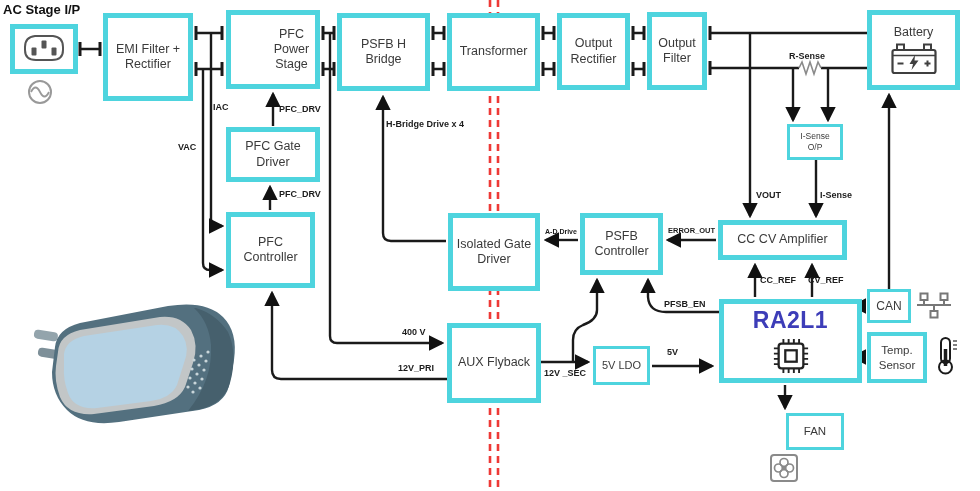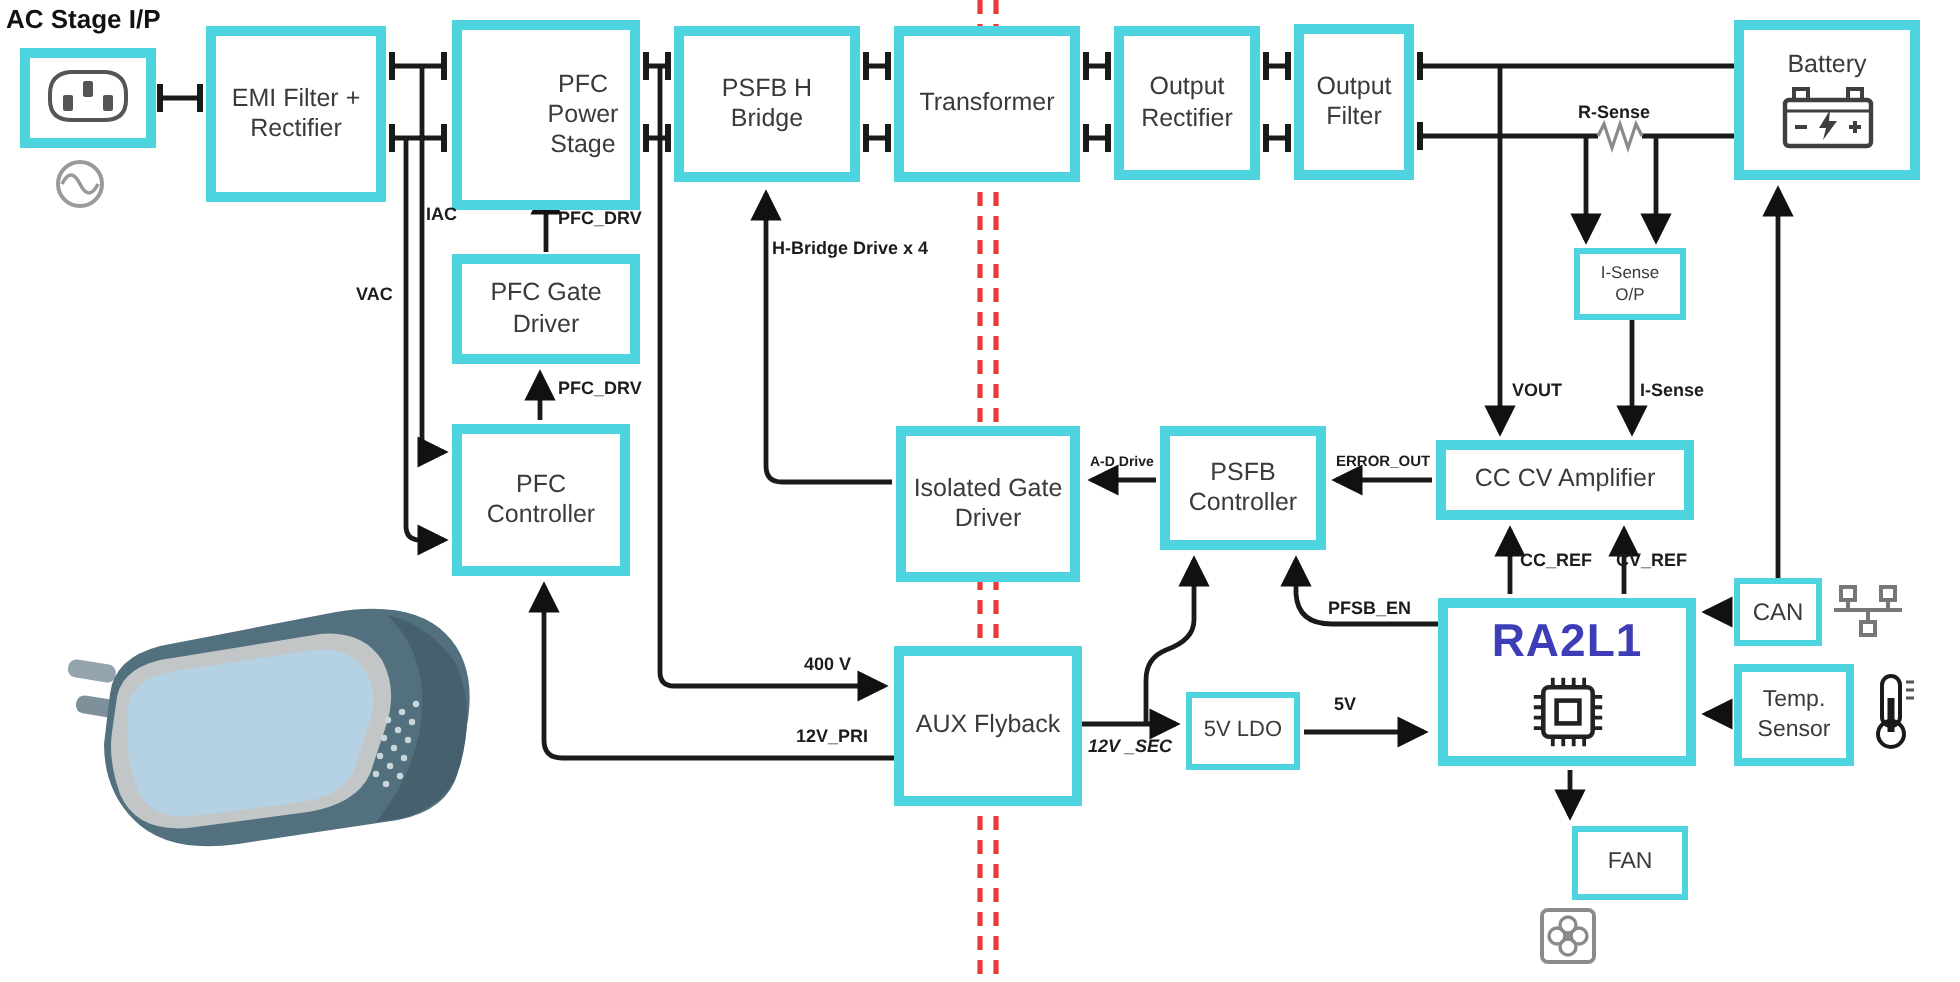--- a/index.html
+++ b/index.html
@@ -151,21 +151,21 @@
       <rect x="10.5" y="13.5" width="5" height="8" rx="1" fill="#555"></rect>
       <rect x="30.5" y="13.5" width="5" height="8" rx="1" fill="#555"></rect>
     </svg>
   </div>
 
   <div class="box" style="left:103px;top:13px;width:90px;height:88px;">
     <span class="lbl">EMI Filter +
 Rectifier</span>
     </div>
 
-  <div class="box" style="left:226px;top:10px;width:94px;height:95px;padding-left:37px;">
+  <div class="box" style="left:226px;top:10px;width:94px;height:79px;padding-left:37px;">
     <span class="lbl">PFC Power
 Stage</span>
     </div>
 
   <div class="box" style="left:447px;top:13px;width:93px;height:78px;">
     <span class="lbl">Transformer</span>
     </div>
 
   <div class="box" style="left:337px;top:13px;width:93px;height:78px;">
     <span class="lbl">PSFB H
@@ -217,21 +217,21 @@
 
   <div class="box" style="left:718px;top:220px;width:129px;height:40px;">
     <span class="lbl">CC CV Amplifier</span>
     </div>
 
   <div class="box thin isop" style="left:787px;top:124px;width:56px;height:36px;">
     <span class="lbl">I-Sense
 O/P</span>
     </div>
 
-  <div class="box col" style="left:719px;top:299px;width:129px;height:84px;text-align:right;">
+  <div class="box col" style="left:719px;top:299px;width:143px;height:84px;text-align:right;">
     <span class="mcu-name">RA2L1</span>
     <svg width="38" height="38" viewBox="0 0 40 40">
       <g stroke="#222" stroke-width="2">
         <path d="M12,2 V7 M17.5,2 V7 M23,2 V7 M28.5,2 V7"></path>
         <path d="M12,33 V38 M17.5,33 V38 M23,33 V38 M28.5,33 V38"></path>
         <path d="M2,12 H7 M2,17.5 H7 M2,23 H7 M2,28.5 H7"></path>
         <path d="M33,12 H38 M33,17.5 H38 M33,23 H38 M33,28.5 H38"></path>
       </g>
       <rect x="7" y="7" width="26" height="26" rx="3" fill="#fff" stroke="#222" stroke-width="2.4"></rect>
       <rect x="14" y="14" width="12" height="12" fill="#fff" stroke="#222" stroke-width="2.4"></rect>
@@ -259,21 +259,21 @@
     <span class="lbl">FAN</span>
     </div>
 
   <span class="sig" style="left:213px;top:102px;">IAC</span>
   <span class="sig" style="left:178px;top:142px;">VAC</span>
   <span class="sig" style="left:279px;top:104px;">PFC_DRV</span>
   <span class="sig" style="left:279px;top:189px;">PFC_DRV</span>
   <span class="sig" style="left:386px;top:119px;">H-Bridge Drive x 4</span>
   <span class="sig" style="left:402px;top:327px;">400 V</span>
   <span class="sig" style="left:398px;top:363px;">12V_PRI</span>
-  <span class="sig" style="left:544px;top:368px;font-style:italic;">12V _SEC</span>
+  <span class="sig" style="left:544px;top:368px;">12V _SEC</span>
   <span class="sig" style="left:667px;top:347px;">5V</span>
   <span class="sig xs" style="left:545px;top:228px;">A-D Drive</span>
   <span class="sig s" style="left:668px;top:226px;">ERROR_OUT</span>
   <span class="sig" style="left:664px;top:299px;">PFSB_EN</span>
   <span class="sig" style="left:760px;top:275px;">CC_REF</span>
   <span class="sig" style="left:808px;top:275px;">CV_REF</span>
   <span class="sig" style="left:756px;top:190px;">VOUT</span>
   <span class="sig" style="left:820px;top:190px;">I-Sense</span>
   <span class="sig" style="left:789px;top:51px;">R-Sense</span>
 

